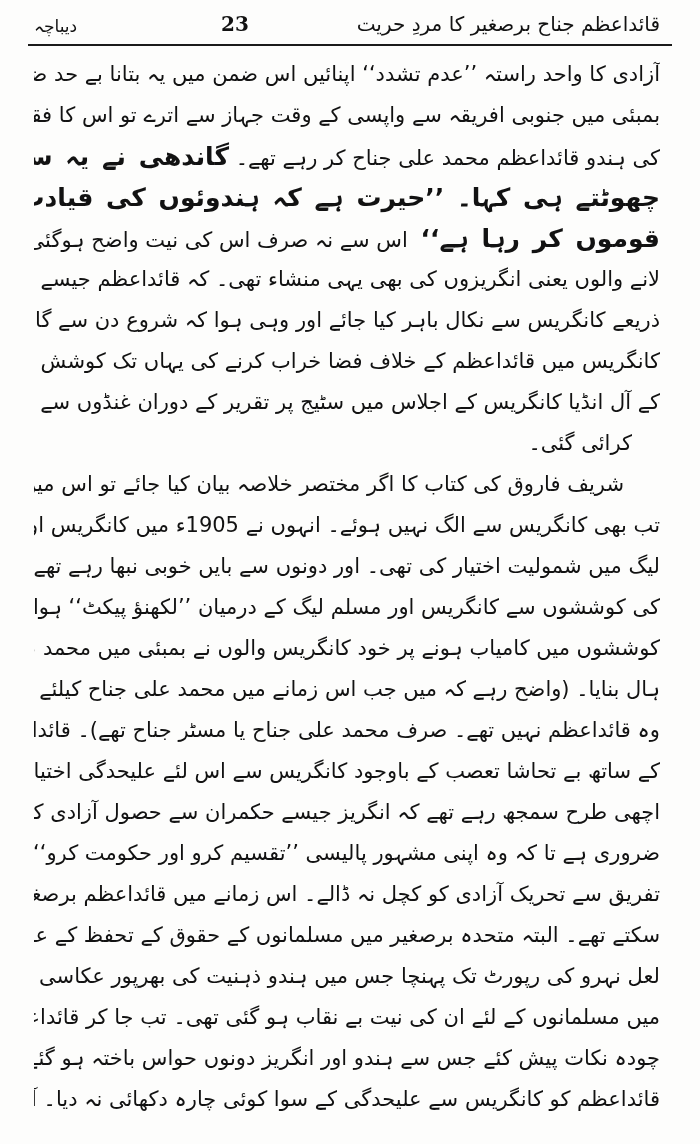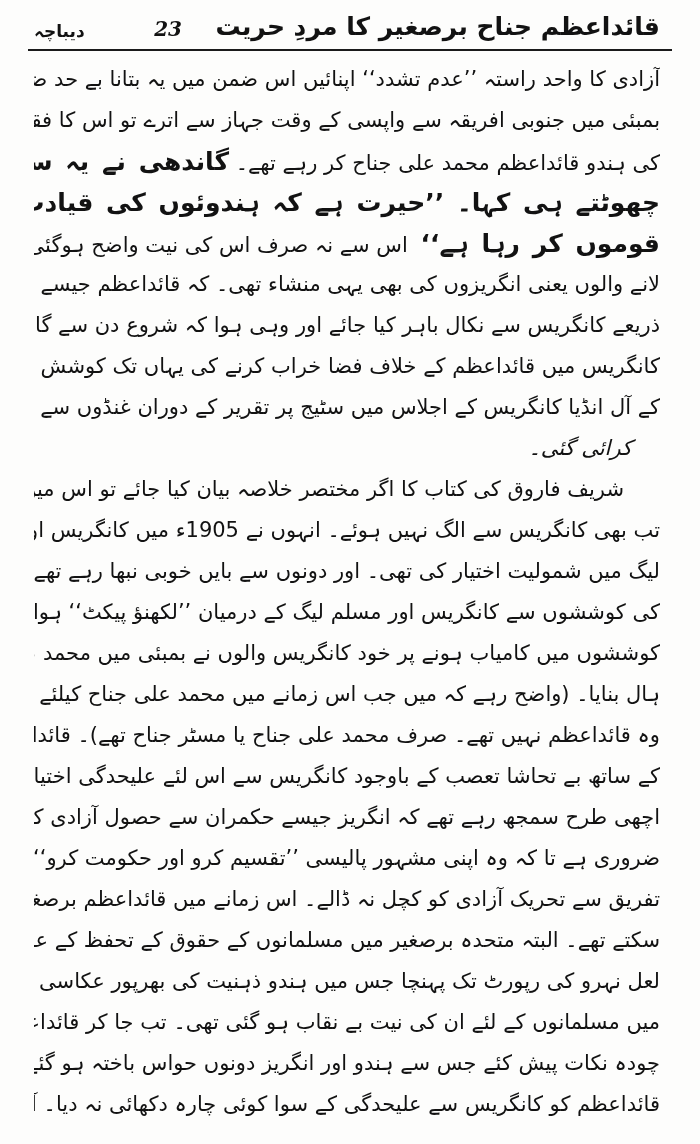--- a/index.html
+++ b/index.html
@@ -19,34 +19,33 @@
   }
   
   #header {
     display: flex;
     align-items: flex-end;
     justify-content: space-between;
     direction: rtl;
     padding: 12px 40px 6px 34px;
   }
   .hdr-title-right {
-    font-size: 25px;
-    font-weight: 700;
+    font-size: 20px;
+    font-weight: 400;
     white-space: nowrap;
   }
   .hdr-page-number {
     font-size: 20px;
     font-weight: 600;
     font-family: "DejaVu Serif", serif;
     transform: translateX(18px);
-    font-style: italic;
   }
   .hdr-title-left {
     font-size: 17px;
-    font-weight: 700;
+    font-weight: 400;
     white-space: nowrap;
     text-align: center;
   }
   #header-rule {
     height: 0;
     border: 0;
     border-top: 2.5px solid #1b1b1b;
     margin: 2px 28px 0 28px;
   }
   
@@ -67,21 +66,20 @@
   }
   .line.justify { display: block; }
   .line.para-start {
     padding-right: 36px;
   }
   .line.para-end {
     text-align: left;
     text-align-last: right;
     -moz-text-align-last: right;
     padding-right: 28px;
-    font-style: italic;
   }
   .seg { font-weight: 400; }
   .seg-bold {
     font-weight: 700;
     font-size: 25px;
     word-spacing: 4px;
   }
   
   .line.has-bold { line-height: 41px; }
 </style>

